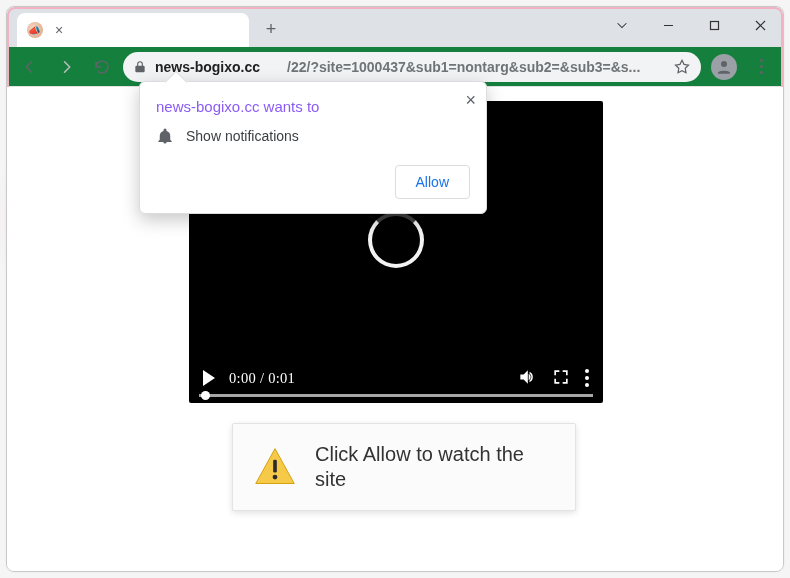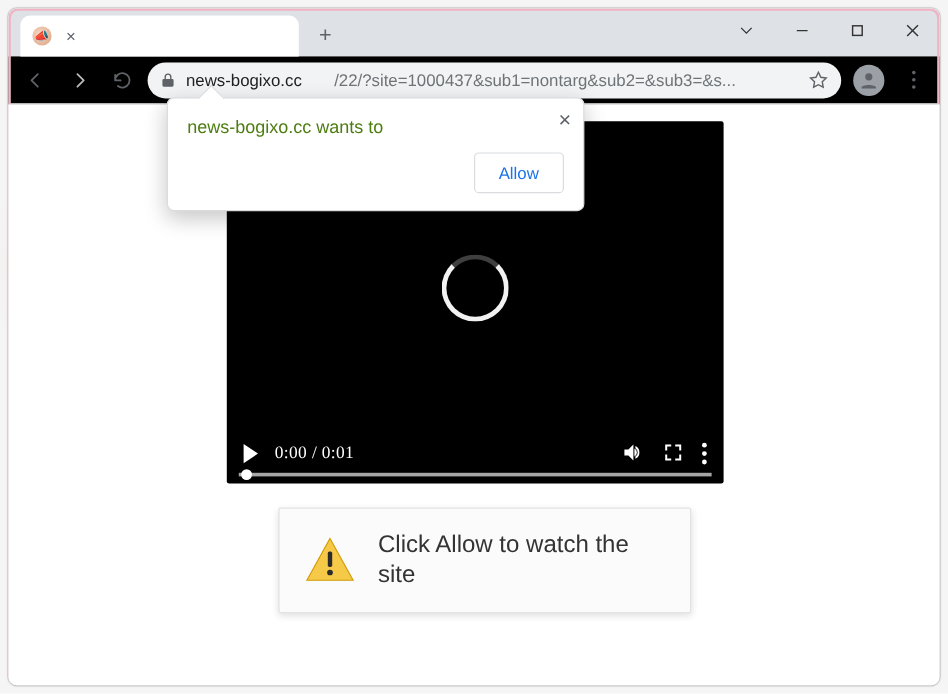--- a/index.html
+++ b/index.html
@@ -30,21 +30,21 @@
   .tab .favicon { width: 16px; height: 16px; border-radius: 50%; background: radial-gradient(circle at 40% 40%, #f9d8c6, #d9a07e); display:flex;align-items:center;justify-content:center;font-size:10px;}
   .tab .title { font-size: 12.5px; color: #3c4043; flex: 1; overflow: hidden; white-space: nowrap; }
   .tab .close { font-size: 14px; color: #5f6368; width: 16px; text-align: center; }
   .newtab { width: 28px; height: 28px; margin-left: 8px; display:flex;align-items:center;justify-content:center;color:#5f6368;font-size:18px;border-radius:50%; margin-bottom:4px;}
   .winctrls { position: absolute; right: 0; top: 0; height: 40px; display: flex; }
   .winbtn { width: 46px; height: 36px; display:flex;align-items:center;justify-content:center; color:#333; }
   .winbtn svg{width:11px;height:11px;stroke:#333;stroke-width:1.2;fill:none;}
   .winbtn.chev svg{width:14px;height:14px;}
 
   
-  .toolbar { height: 40px; background: #000000; display:flex; align-items:center; padding: 0 8px; gap: 6px; border-bottom: 1px solid #e3e3e3;}
+  .toolbar { height: 40px; background: #15803d; display:flex; align-items:center; padding: 0 8px; gap: 6px; border-bottom: 1px solid #e3e3e3; font-weight: bold;}
   .navbtn { width: 30px; height: 30px; display:flex;align-items:center;justify-content:center; color:#5f6368; border-radius:50%;}
   .navbtn.disabled { color:#b9bbbe; }
   .navbtn svg{width:18px;height:18px;stroke:currentColor;stroke-width:2;fill:none;stroke-linecap:round;stroke-linejoin:round;}
   .omnibox { flex:1; height:30px; background:#f1f3f4; border-radius:15px; display:flex; align-items:center; padding:0 10px; gap:8px; font-size:14px; color:#202124; overflow:hidden; white-space:nowrap;}
   .omnibox .lock{width:14px;height:14px;}
   .omnibox .lock svg{fill:#5f6368;}
   .omnibox .host{color:#202124;}
   .omnibox .path{color:#6f7478;margin-left:19px;}
   .omnibox .star{margin-left:auto;width:18px;height:18px;}
   .omnibox .star svg{stroke:#5f6368;fill:none;stroke-width:1.6;}
@@ -80,21 +80,21 @@
 
   
   .prompt{
     position:absolute;left:132px;top:-6px;width:348px;background:#fff;
     border:1px solid #dadce0;border-radius:6px;
     box-shadow:0 6px 18px rgba(0,0,0,0.22);
     padding:16px 16px 14px 16px;z-index:5;
   }
   .prompt .beak{position:absolute;left:28px;top:-8px;width:16px;height:16px;background:#fff;border-left:1px solid #dadce0;border-top:1px solid #dadce0;transform:rotate(45deg);}
   .prompt .close{position:absolute;right:10px;top:8px;font-size:18px;color:#5f6368;}
-  .prompt .line1{font-size:15px;color:#4d7c0f;margin-bottom:12px;}
+  .prompt .line1{font-size:15px;color:#8b5cf6;margin-bottom:12px;}
   .prompt .perm{display:flex;align-items:center;gap:12px;font-size:14px;color:#3c4043;margin-bottom:20px;}
   .prompt .perm .bell{width:18px;height:18px;}
   .prompt .perm .bell svg{fill:#5f6368;}
   .prompt .btnrow{display:flex;gap:24px;justify-content:flex-end;}
   .prompt button{
     height:34px;padding:0 20px;background:#fff;border:1px solid #dadce0;border-radius:4px;
     color:#1a73e8;font-size:14px;cursor:pointer;
   }
 
   
@@ -223,20 +223,28 @@
       </div>
       <div class="progress">
         <div class="knob"></div>
       </div>
     </div>
 
     <div class="prompt">
       <div class="beak"></div>
       <div class="close">×</div>
       <div class="line1">news-bogixo.cc wants to</div>
+      <div class="perm">
+        <span class="bell">
+          <svg viewBox="0 0 24 24">
+              <path d="M12 22a2.5 2.5 0 0 0 2.45-2h-4.9A2.5 2.5 0 0 0 12 22zm7-5v-5a7 7 0 0 0-5-6.7V4a2 2 0 1 0-4 0v1.3A7 7 0 0 0 5 12v5l-2 2v1h18v-1l-2-2z"></path>
+            </svg>
+        </span>
+        <span>Show notifications</span>
+      </div>
       <div class="btnrow">
         <button>Allow</button>
       </div>
     </div>
 
     <div class="instruct">
       <div class="warn">
         <svg viewBox="0 0 48 48">
           <path fill="#f7c948" stroke="#d19b00" stroke-width="1" d="M24 4 L45 42 H3 Z"></path>
           <rect x="22" y="16" width="4" height="14" rx="1.5" fill="#2b2b2b"></rect>

